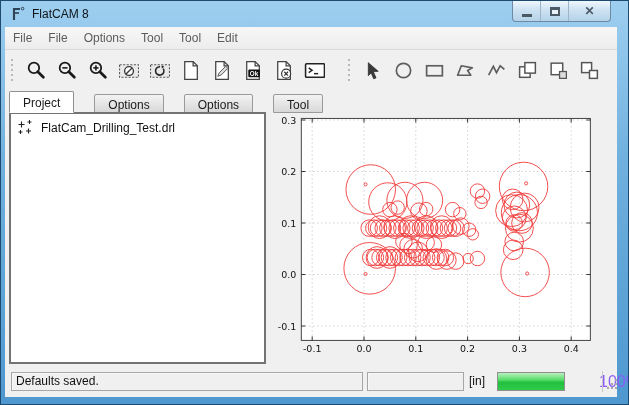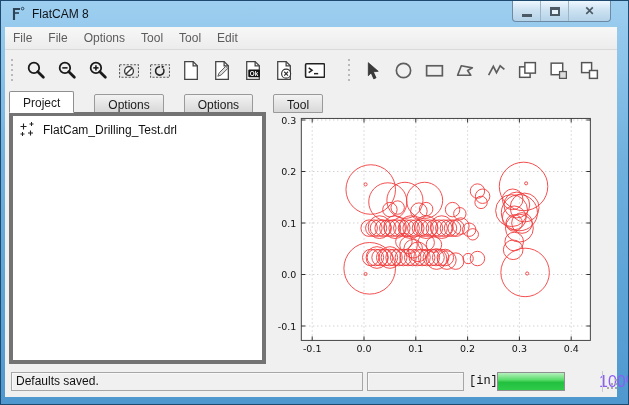--- a/index.html
+++ b/index.html
@@ -33,32 +33,32 @@
   .tb-btn { width:25px; height:25px; margin:0 3px; display:flex; align-items:center; justify-content:center; }
   .tb-btn svg { width:21px; height:21px; }
   .tb-gap { width:12px; }
   .tabs { position:absolute; left:4px; top:64px; height:22px; display:flex; align-items:flex-end;gap:17px; }
   .tab { font-size:12px; color:#1a1a1a; padding:3px 13px 3px 13px; margin-right:3px;
     background:linear-gradient(180deg,#f3f3f3,#d8d8d8);
     border:1px solid #9a9a9a; border-radius:2px 2px 0 0; height:19px; }
   .tab.active { background:#ffffff; border-color:#8f8f8f; border-bottom:1px solid #ffffff;
     height:22px; padding-top:4px; position:relative; z-index:2; }
   .tree-panel { position:absolute; left:4px; top:85px; width:257px; height:252px;
-    background:#ffffff; border:4px solid #737373; z-index:1; }
+    background:#ffffff; border:2px solid #737373; z-index:1; }
   .tree-item { display:flex; align-items:center; padding:5px 4px 0 6px; }
   .tree-item svg { width:17px; height:17px; margin-right:7px; }
   .tree-label { font-size:12px; color:#111; }
   .plot-wrap { position:absolute; left:262px; top:85px; width:350px; height:252px; }
   .statusbar { position:absolute; left:0; top:342px; width:516px; height:28px; }
   .sunken { position:absolute; top:3px; height:19px; background:#f0f0f0;
     border:1px solid #a6a6a6; box-shadow:inset 1px 1px 0 rgba(255,255,255,.55); }
   .status-msg { left:6px; width:352px; font-size:12px; color:#111; line-height:17px; padding-left:4px; }
   .status-aux { left:362px; width:97px; }
   .units { position:absolute; left:464px; top:3px; width:28px; 
-    font-size:12px; color:#111; line-height:19px;font-family:Liberation Mono, monospace; }
+    font-size:12px; color:#111; line-height:19px; }
   .progress-groove { position:absolute; left:492px; top:3px; width:68px; height:19px;
     border:1px solid #8f8f8f; background:#e6e6e6; box-shadow:inset 1px 1px 1px rgba(0,0,0,.15); }
   .progress-fill { height:100%;
     background:linear-gradient(180deg,#b7f0bd 0%,#59dd6b 40%,#23c040 55%,#2ecc49 100%); }
   .progress-label { position:absolute; left:594px; top:3px; font-size:16px; color:#8b5cf6; line-height:19px; }
   .status-sep { position:absolute; left:597px; top:2px; height:21px; border-left:1px solid #c9c9c9; }
   .size-grip { position:absolute; left:601px; top:9px; }
 </style>
 </head>
 <body>

